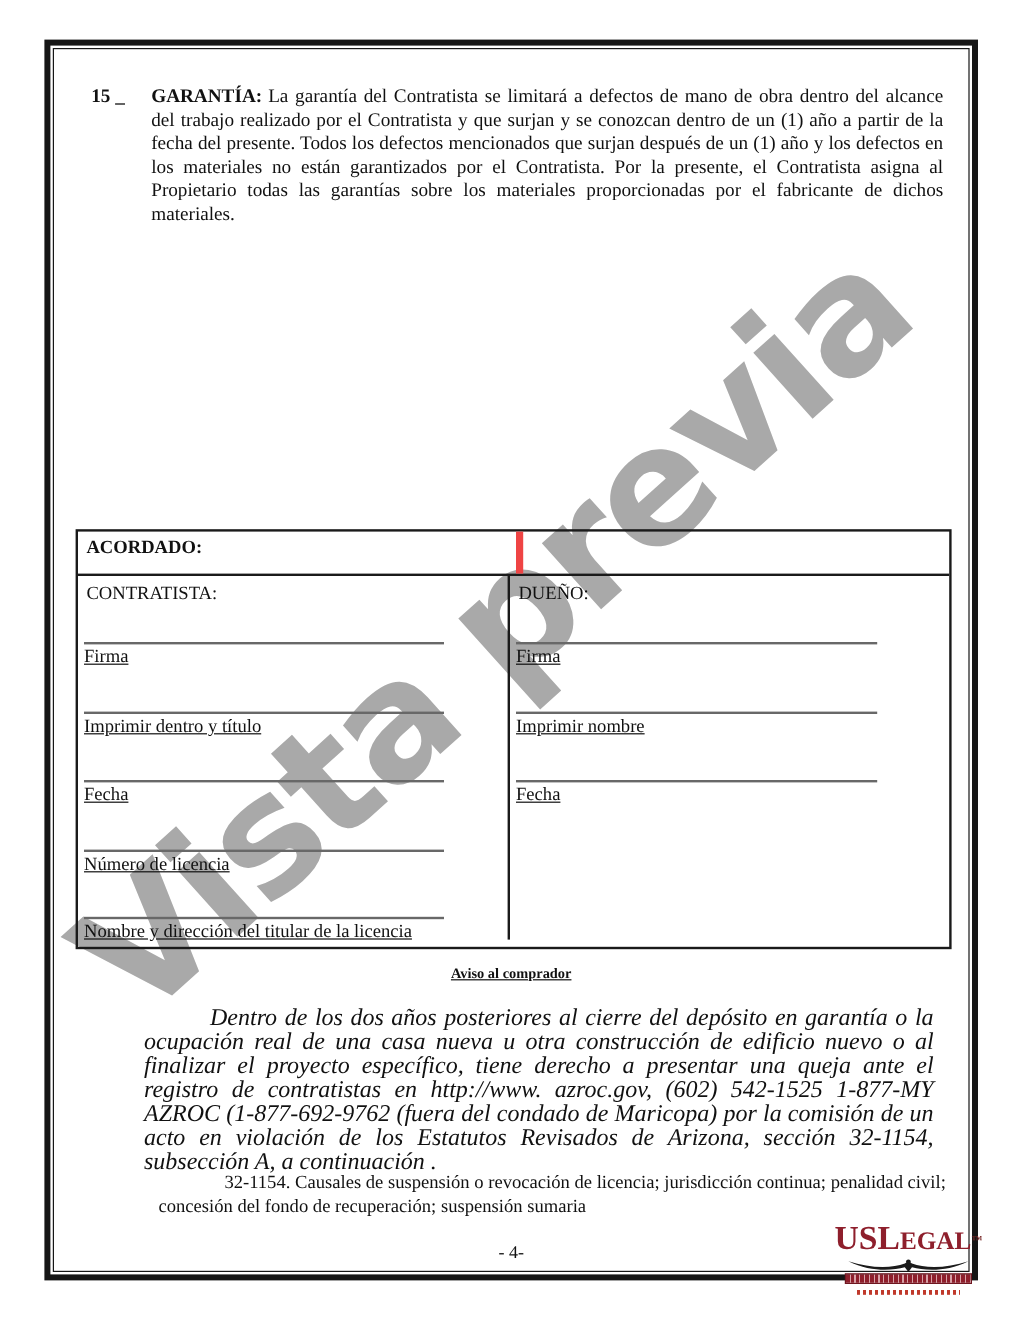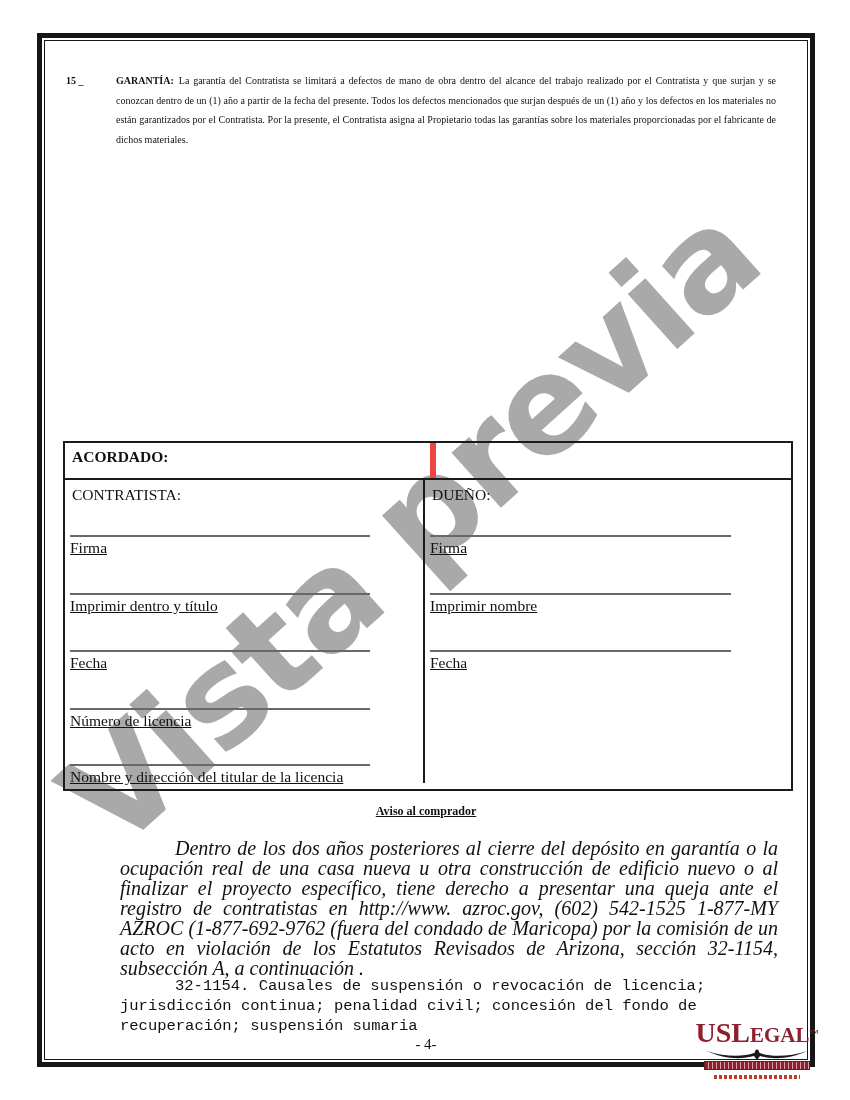--- a/index.html
+++ b/index.html
@@ -33,22 +33,22 @@
     z-index:2;
   }
   .frame-inner{
     position:absolute;
     left:2px;top:2px;right:2px;bottom:2px;
     border:1px solid #161616;
   }
   
   .content{position:absolute;left:0;top:0;width:850px;height:1100px;z-index:3;}
   .sec15{
-    position:absolute;left:66px;top:71px;width:710px;
-    font-size:10px;line-height:19.6px;
+    position:absolute;left:76px;top:71px;width:710px;
+    font-size:16px;line-height:19.6px;
     display:flex;
   }
   .sec15-num{width:50px;font-weight:bold;flex:none;}
   .sec15-text{width:660px;text-align:justify;}
   .sec15-title{font-weight:bold;margin-right:5px;}
   
   .sig-table{
     position:absolute;left:63px;top:441px;
     width:726px;height:346px;
     border:2px solid #1a1a1a;
@@ -74,22 +74,22 @@
   .aviso-head{
     position:absolute;left:63px;top:804px;width:726px;
     text-align:center;font-weight:bold;font-size:12px;
     text-decoration:underline;
   }
   .aviso-p1{
     position:absolute;left:120px;top:838px;width:658px;
     font-size:20px;line-height:20px;text-align:justify;text-indent:55px;font-style:italic;
   }
   .aviso-p2{
-    position:absolute;left:120px;top:976px;width:658px;
-    font-size:15.5px;line-height:20px;text-align:left;text-indent:55px;font-family:Liberation Mono, monospace;
+    position:absolute;left:132px;top:976px;width:658px;
+    font-size:15.5px;line-height:20px;text-align:left;text-indent:55px;
   }
   
   .pagenum{
     position:absolute;left:63px;top:1036px;width:726px;
     text-align:center;font-size:15px;
   }
   
   .logo{position:absolute;left:694px;top:1020px;width:126px;z-index:4;text-align:center;}
   .logo-text{
     font-family:"Liberation Serif", serif;

